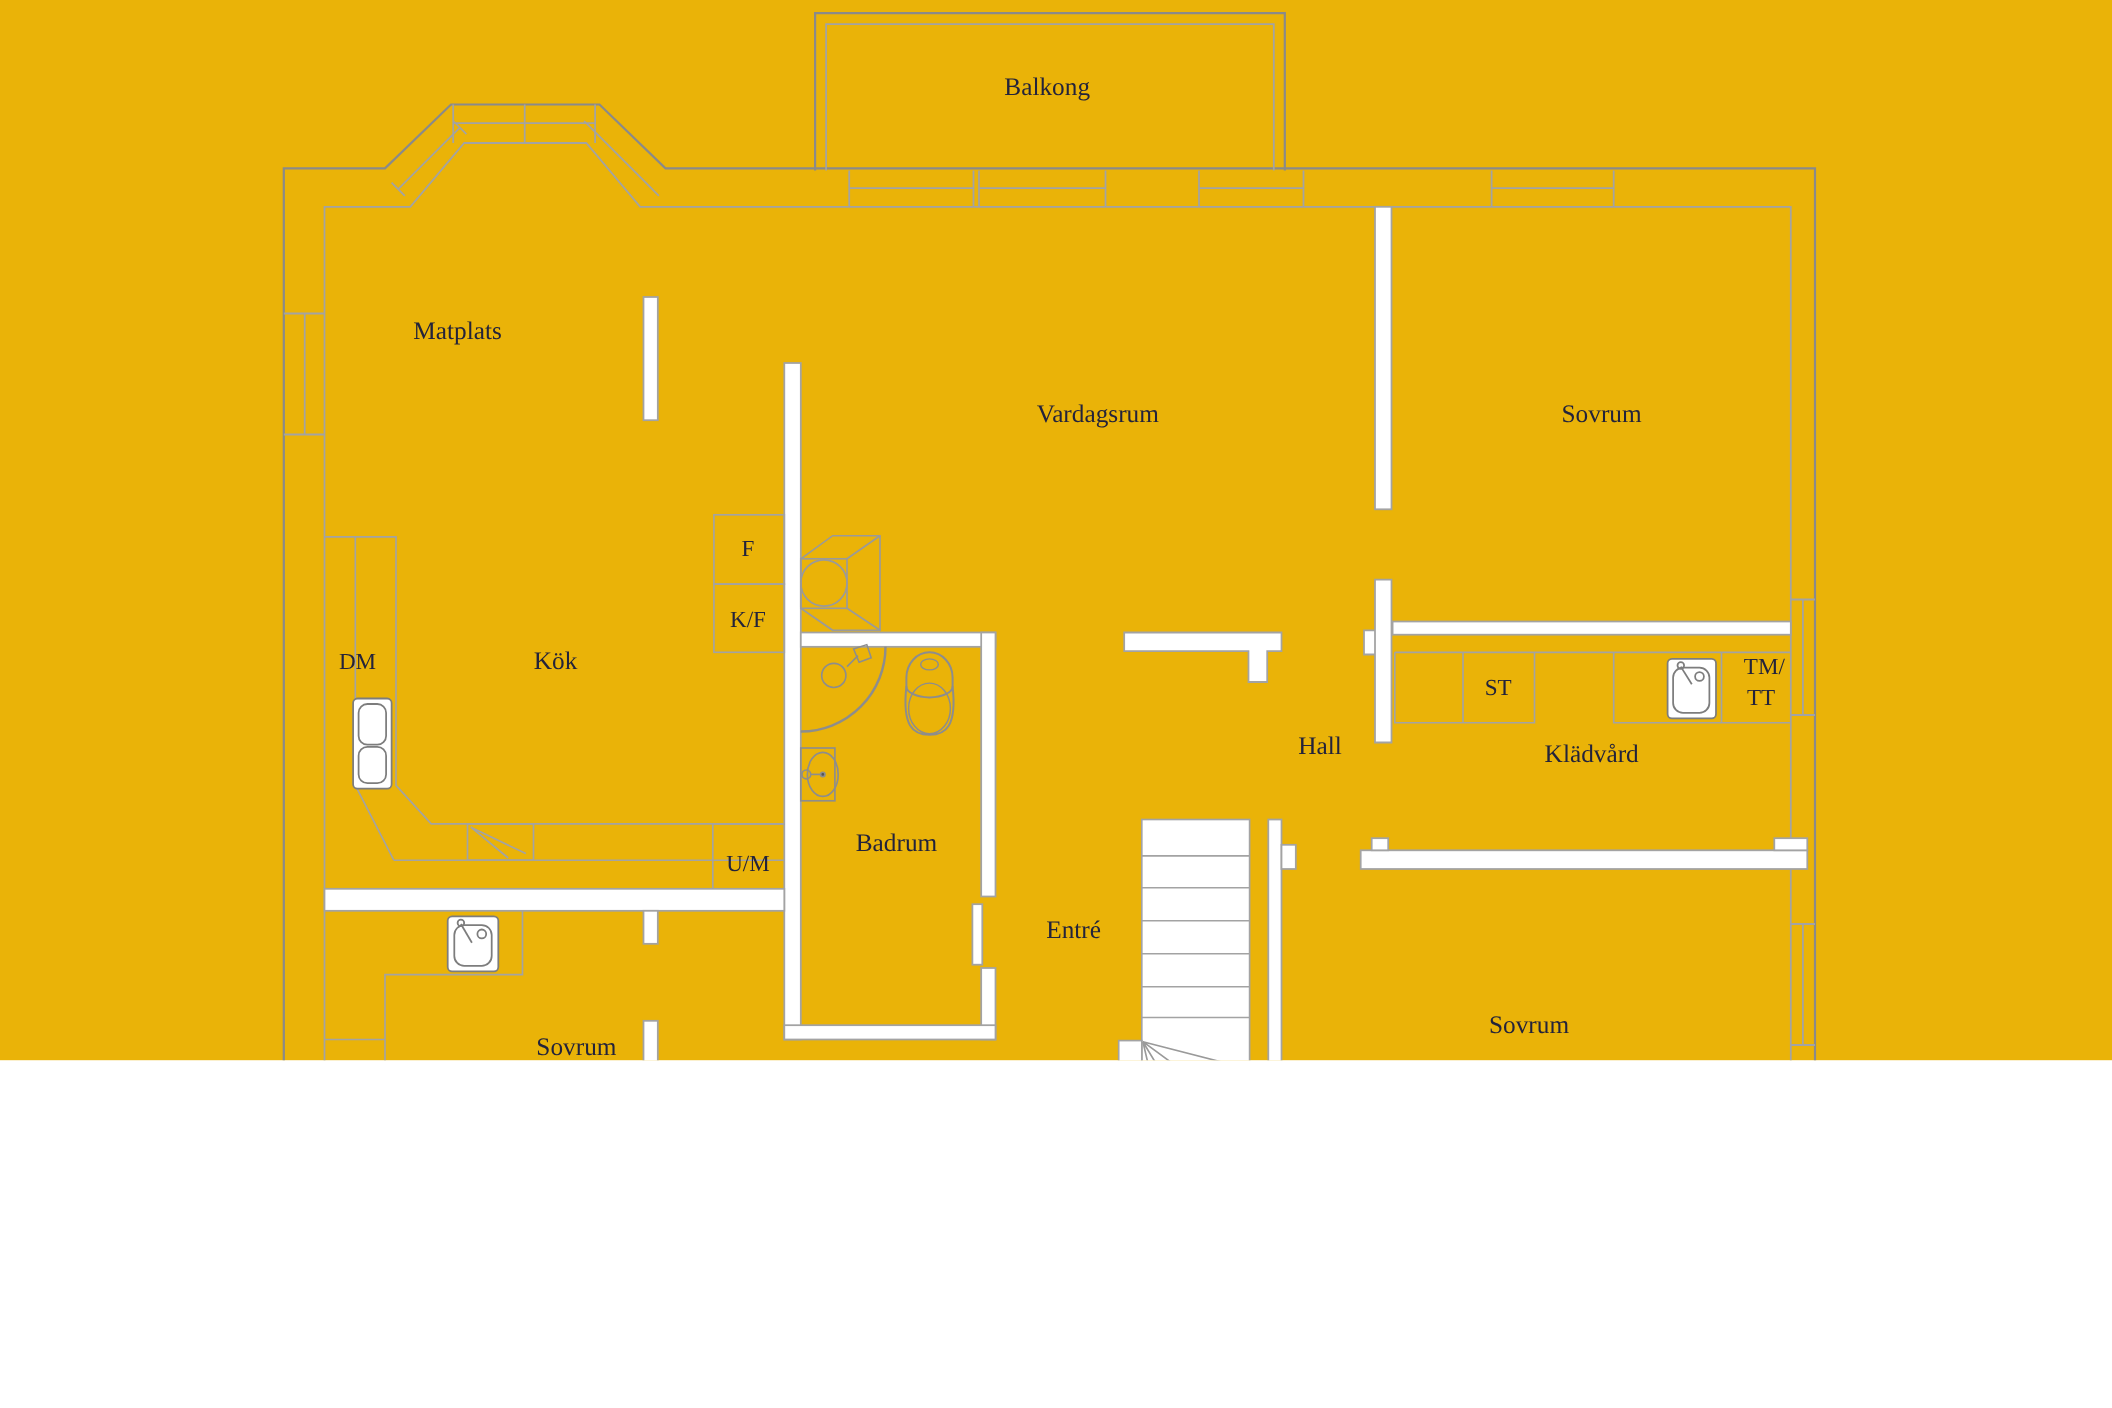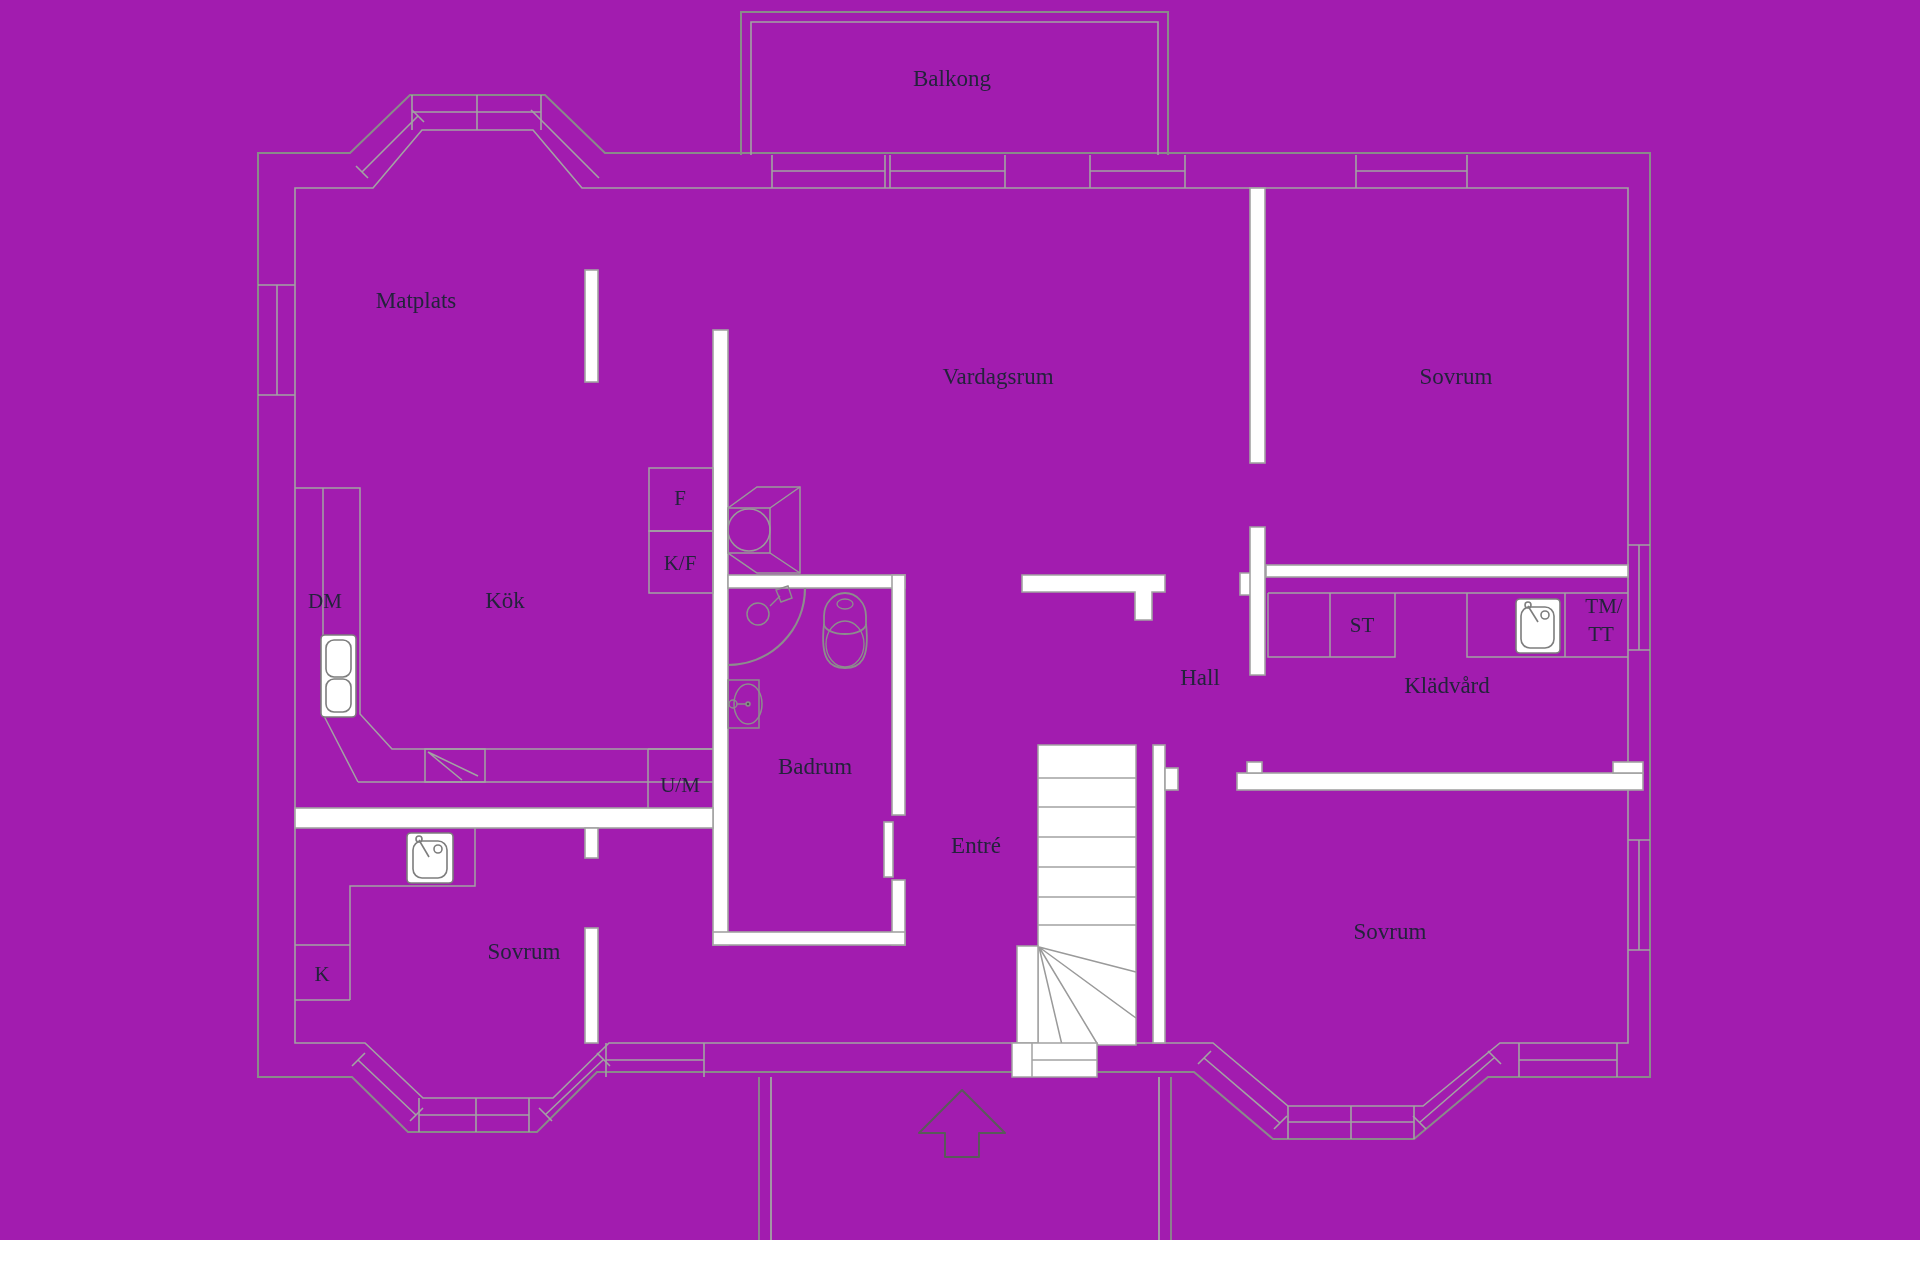--- a/index.html
+++ b/index.html
@@ -1,16 +1,16 @@
 <!DOCTYPE html>
 <html><head>
 <meta charset="utf-8">
 <style>
   html,body{margin:0;padding:0;background:#ffffff;}
-  .canvas{position:relative;width:1920px;height:1240px;background:#a21caf;overflow:hidden;
+  .canvas{position:relative;width:1920px;height:964px;background:#eab308;overflow:hidden;
           font-family:"Liberation Serif","DejaVu Serif",serif;}
   svg text{fill:#23233b;font-family:"Liberation Serif","DejaVu Serif",serif;}
   .lbl{font-size:23px;}
   .lbl-sm{font-size:21px;}
 </style>
 </head>
 <body>
 
 <div class="canvas">
 <svg width="1920" height="1280" viewBox="0 0 1920 1280">

